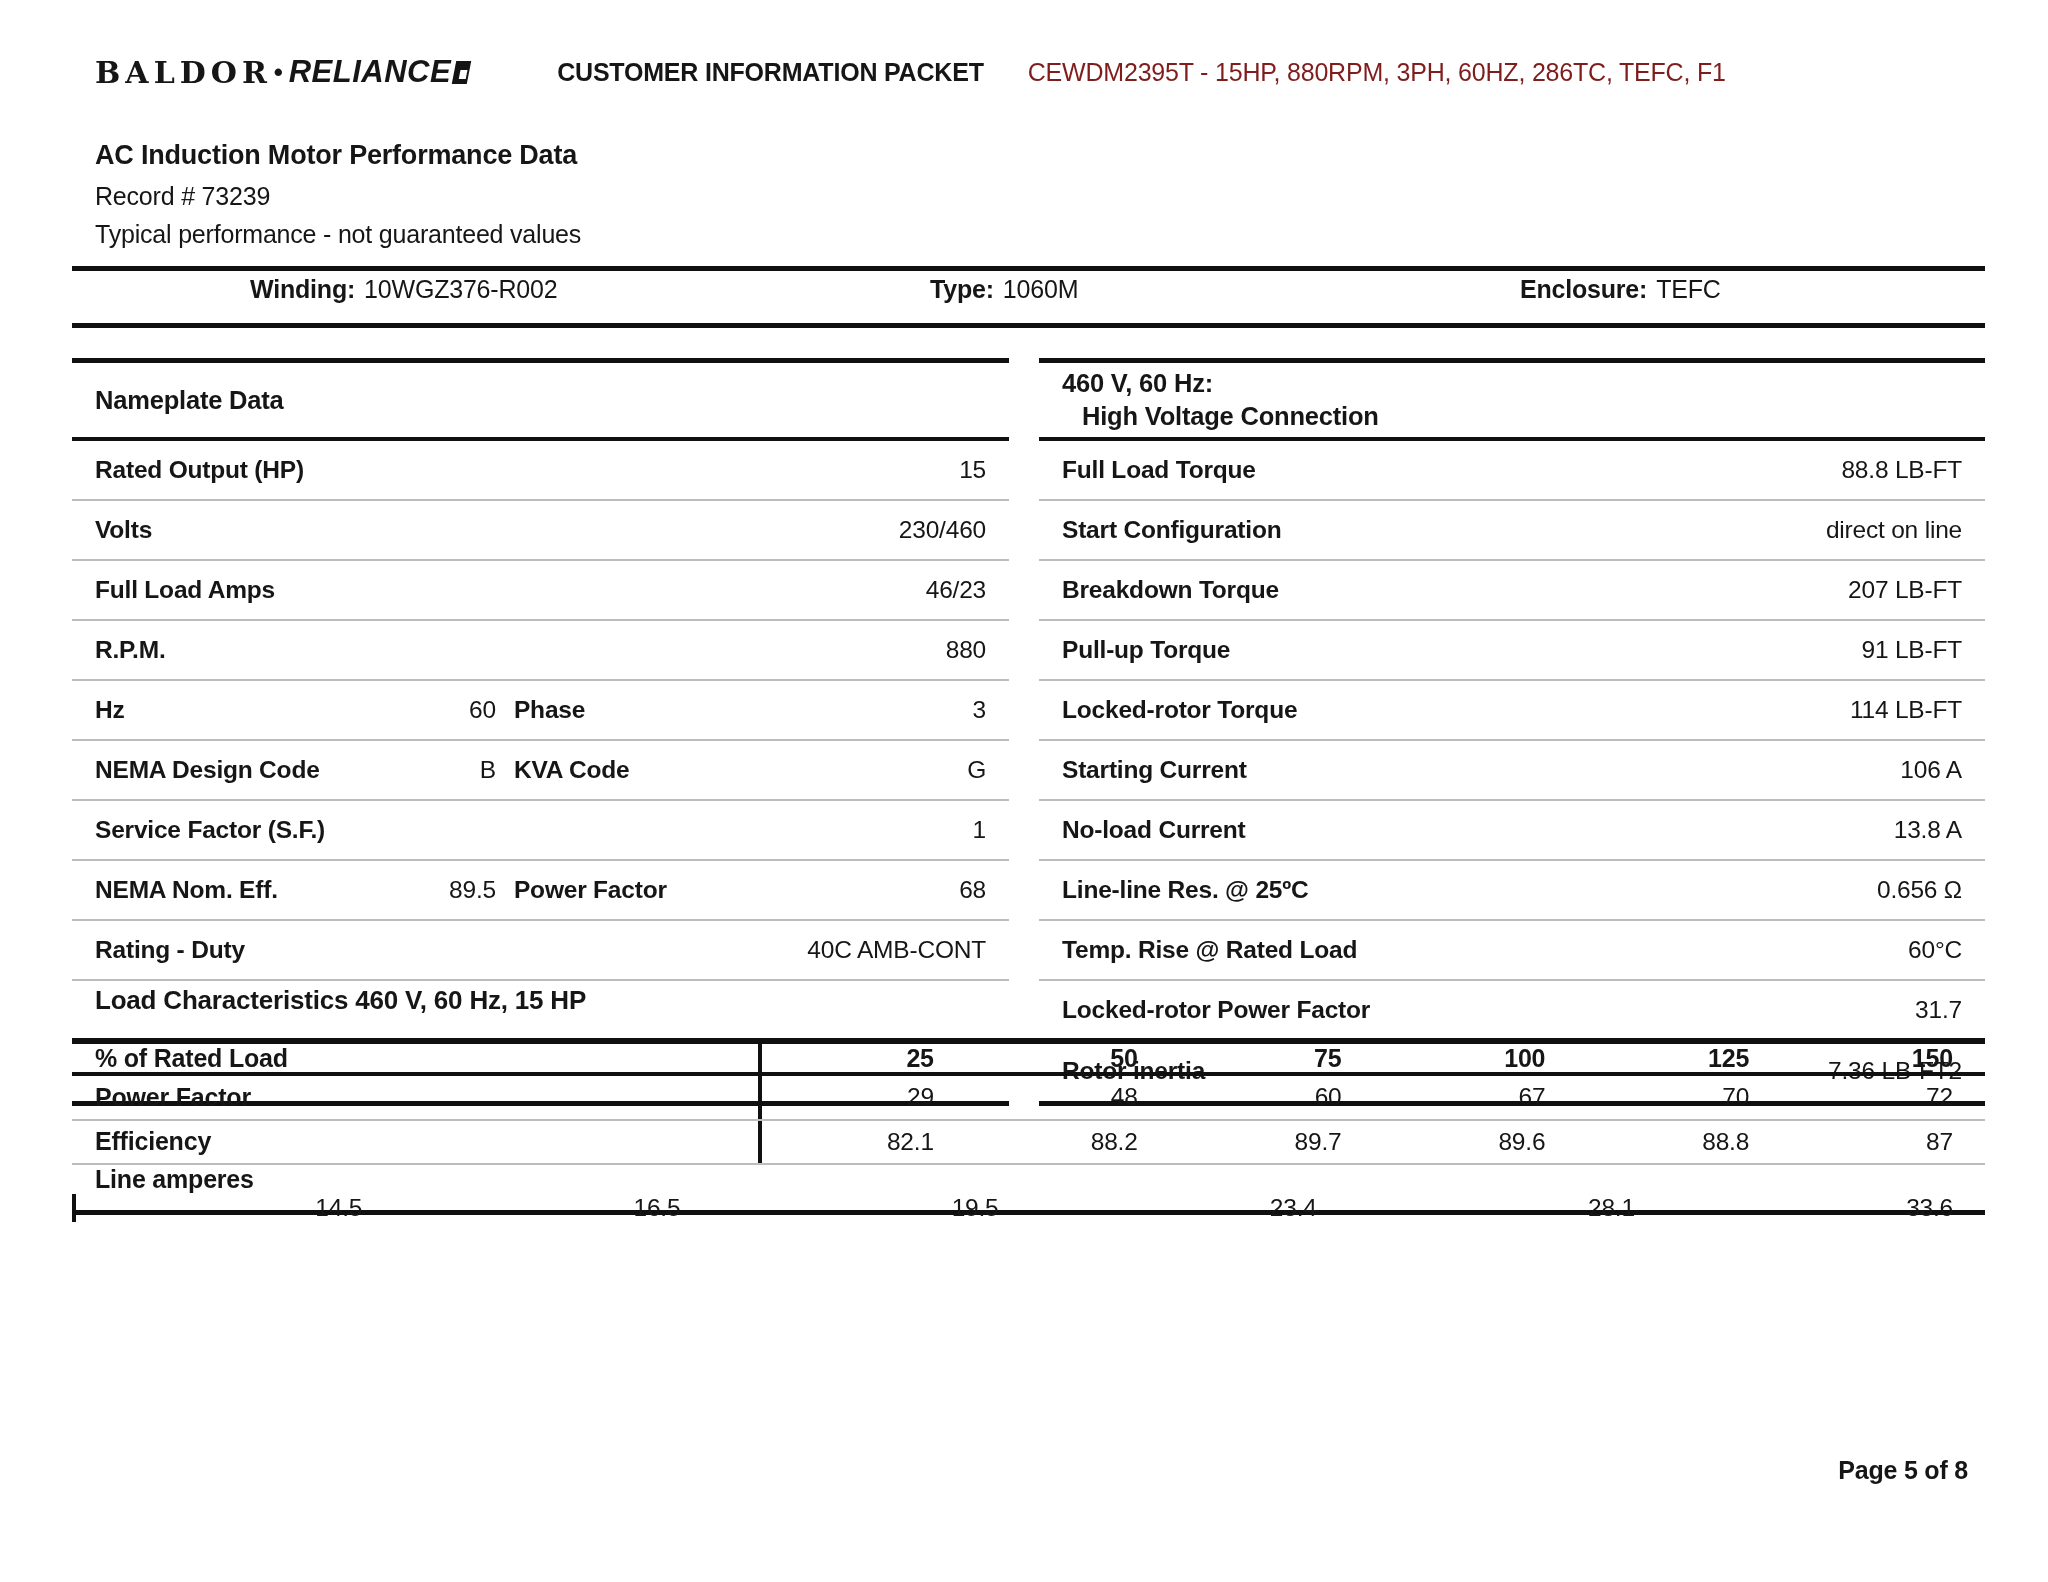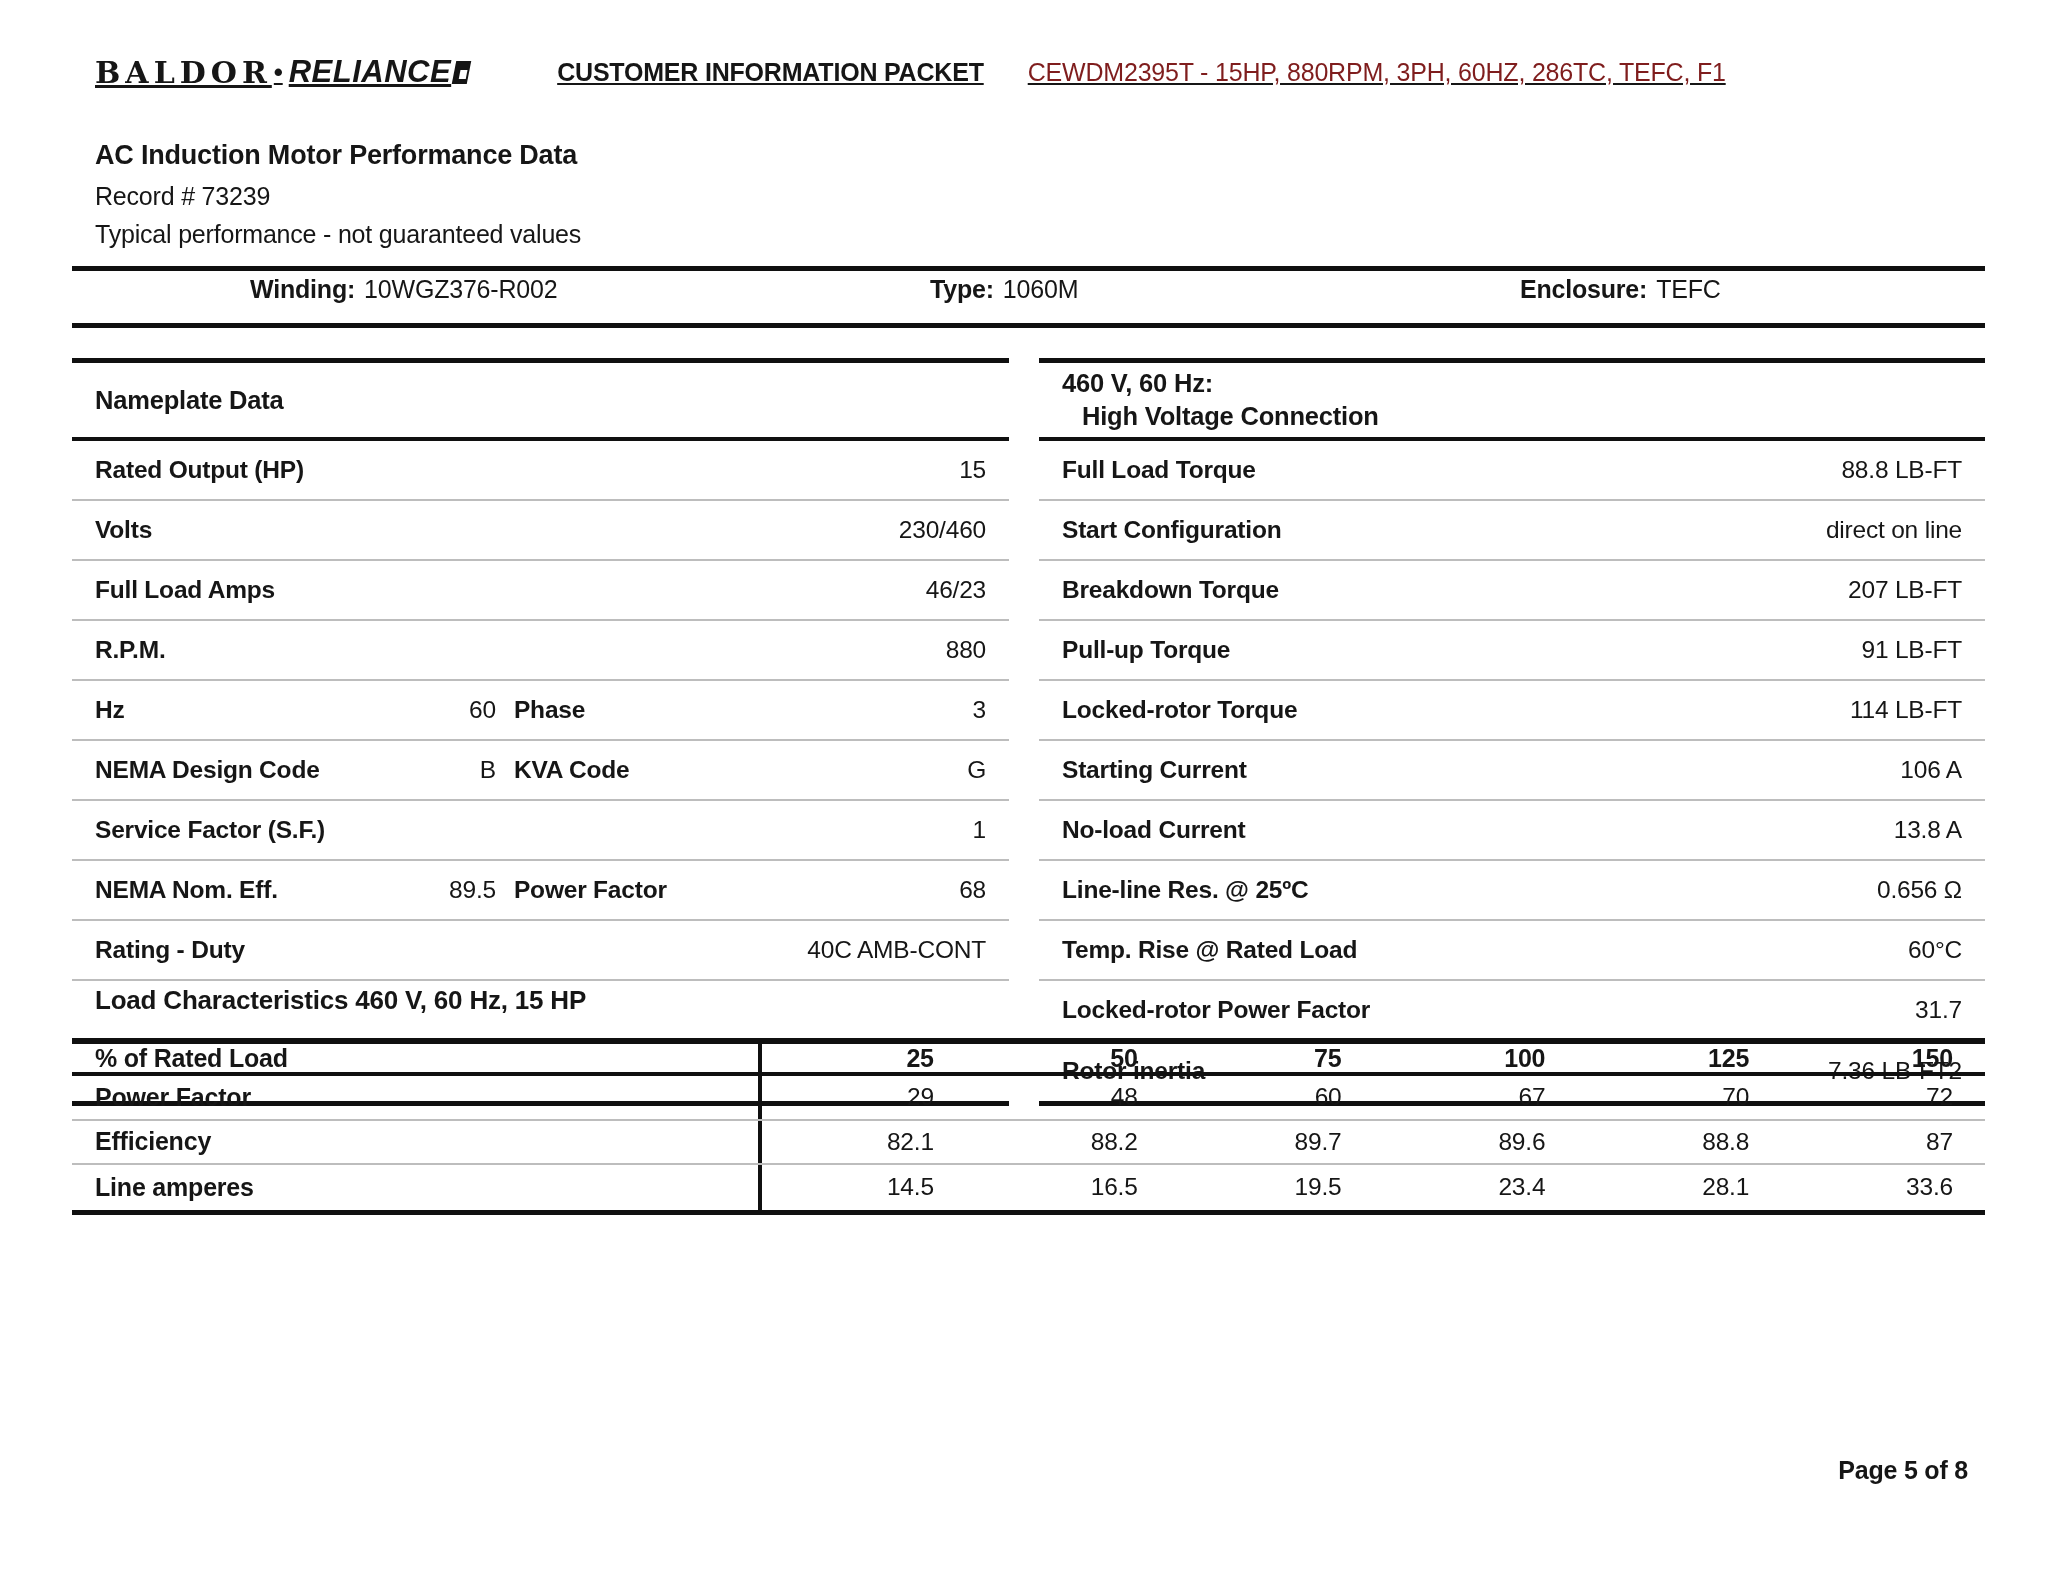--- a/index.html
+++ b/index.html
@@ -3,21 +3,21 @@
 <meta charset="utf-8">
 <style>
   html,body { margin:0; padding:0; background:#e8e8e8; }
   .page {
     position:relative; width:2048px; height:1582px; background:#ffffff;
     font-family:"Liberation Sans","DejaVu Sans",sans-serif; color:#161616;
     letter-spacing:-0.2px; overflow:hidden; margin:0 auto;
   }
 
   
-  .topbar { position:absolute; top:54px; left:95px; right:63px; display:flex; align-items:center;text-decoration:underline; }
+  .topbar { position:absolute; top:54px; left:95px; right:63px; display:flex; align-items:center; }
   .logo { display:flex; align-items:center; white-space:nowrap; }
   .logo-baldor { font-family:"DejaVu Serif","Liberation Serif",serif; font-weight:bold; font-size:30px; letter-spacing:5px; }
   .logo-dot { font-size:26px; font-weight:bold; margin:0 6px 0 2px; }
   .logo-reliance { font-style:italic; font-weight:bold; font-size:31px; letter-spacing:0.5px; }
   .logo-mark { display:inline-block; position:relative; width:15px; height:23px; background:#141414; transform:skewX(-11deg); margin-left:3px; }
   .logo-mark::after { content:""; position:absolute; right:2px; top:9px; width:7px; height:9px; background:#ffffff; }
   .packet-title { font-size:25px; font-weight:bold; margin-left:88px; white-space:nowrap; }
   .model-line { font-size:25px; color:#7f1d1d; margin-left:44px; white-space:nowrap; }
 
   
@@ -60,21 +60,21 @@
 
   
   .load-heading { position:absolute; top:985px; left:95px; font-size:26px; font-weight:bold; }
   .load-table {
     position:absolute; top:1038px; left:72px; width:1913px; box-sizing:border-box;
     border-top:6px solid #101010; border-bottom:5px solid #101010;
   }
   .lt-row { display:flex; box-sizing:border-box; height:44.5px; }
   .lt-row.header { height:32px; border-bottom:4px solid #101010; }
   .lt-row.data { border-bottom:2px solid #bdbdbd; }
-  .lt-row.data:last-child { border-bottom:none; }
+  .lt-row.data:last-child { border-bottom:none;flex-direction:column; }
   .lt-label {
     width:686px; box-sizing:border-box; padding-left:23px; display:flex; align-items:center;
     font-size:25px; font-weight:bold; white-space:nowrap;
   }
   .lt-vals { flex:1; display:flex; border-left:4px solid #101010; }
   .lt-col { flex:1; display:flex; align-items:center; justify-content:flex-end; padding-right:32px; font-size:24.5px; }
   .lt-row.header .lt-col { font-weight:bold; font-size:25px; }
 
   
   .footer { position:absolute; top:1456px; right:80px; font-size:25px; font-weight:bold; }

